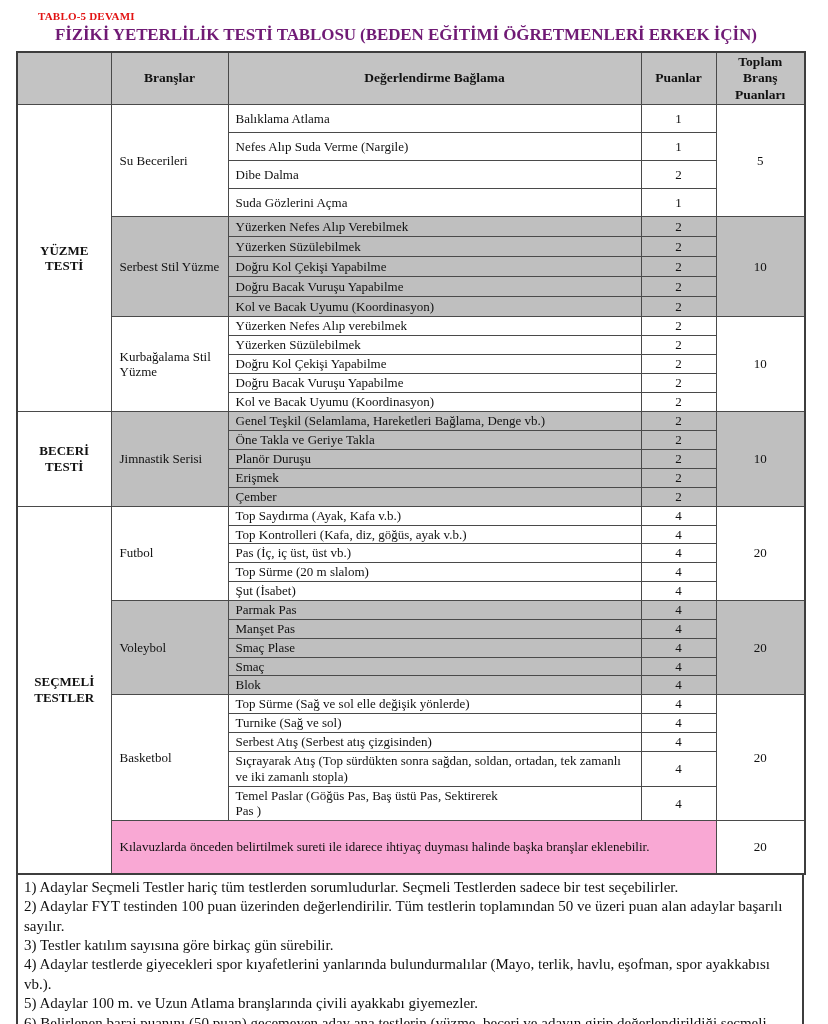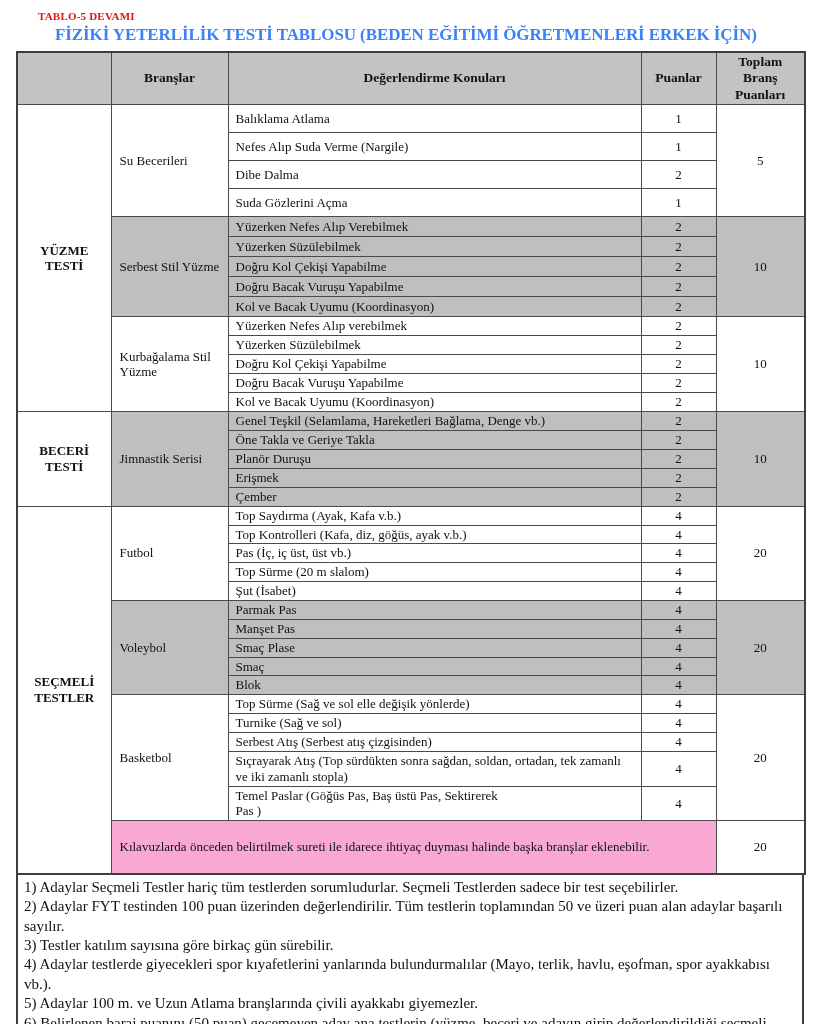--- a/index.html
+++ b/index.html
@@ -13,21 +13,21 @@
   body{
     width:828px;min-height:1024px;background:#ffffff;color:#111;
     font-family:"Liberation Serif", serif;
   }
   .doc{position:relative;width:828px;min-height:1024px;}
   .tag{
     color:var(--red);font-weight:bold;font-size:11px;
     margin:10px 0 0 38px;letter-spacing:.2px;
   }
   .main-title{
-    color:#3b82f6;font-weight:bold;font-size:17px;
+    color:#701a75;font-weight:bold;font-size:17px;
     margin:3px 0 6px 55px;letter-spacing:-0.1px;white-space:nowrap;
   }
   table.fyt{
     border-collapse:collapse;table-layout:fixed;
     width:788px;margin-left:16px;
     border:2px solid #3d3d3d;
   }
   .fyt th,.fyt td{
     border:1.5px solid var(--border);
     font-size:13px;line-height:1.22;
@@ -73,21 +73,21 @@
       <col style="width:94px">
         <col style="width:117px">
         <col style="width:413px">
       <col style="width:75px">
         <col style="width:89px">
     </colgroup>
     <thead>
       <tr>
         <th></th>
         <th>Branşlar</th>
-        <th>Değerlendirme Konuları</th>
+        <th>Değerlendirme Bağlama</th>
         <th>Puanlar</th>
         <th style="white-space:pre-line">Toplam Branş
 Puanları</th>
       </tr>
     </thead>
     <tbody id="table-body">
         <tr class="g0">
           <td class="test-cell" rowspan="14">YÜZME TESTİ</td>
           <td class="brans-cell" rowspan="4">Su Becerileri</td>
           <td class="konu-cell">Balıklama Atlama</td>

